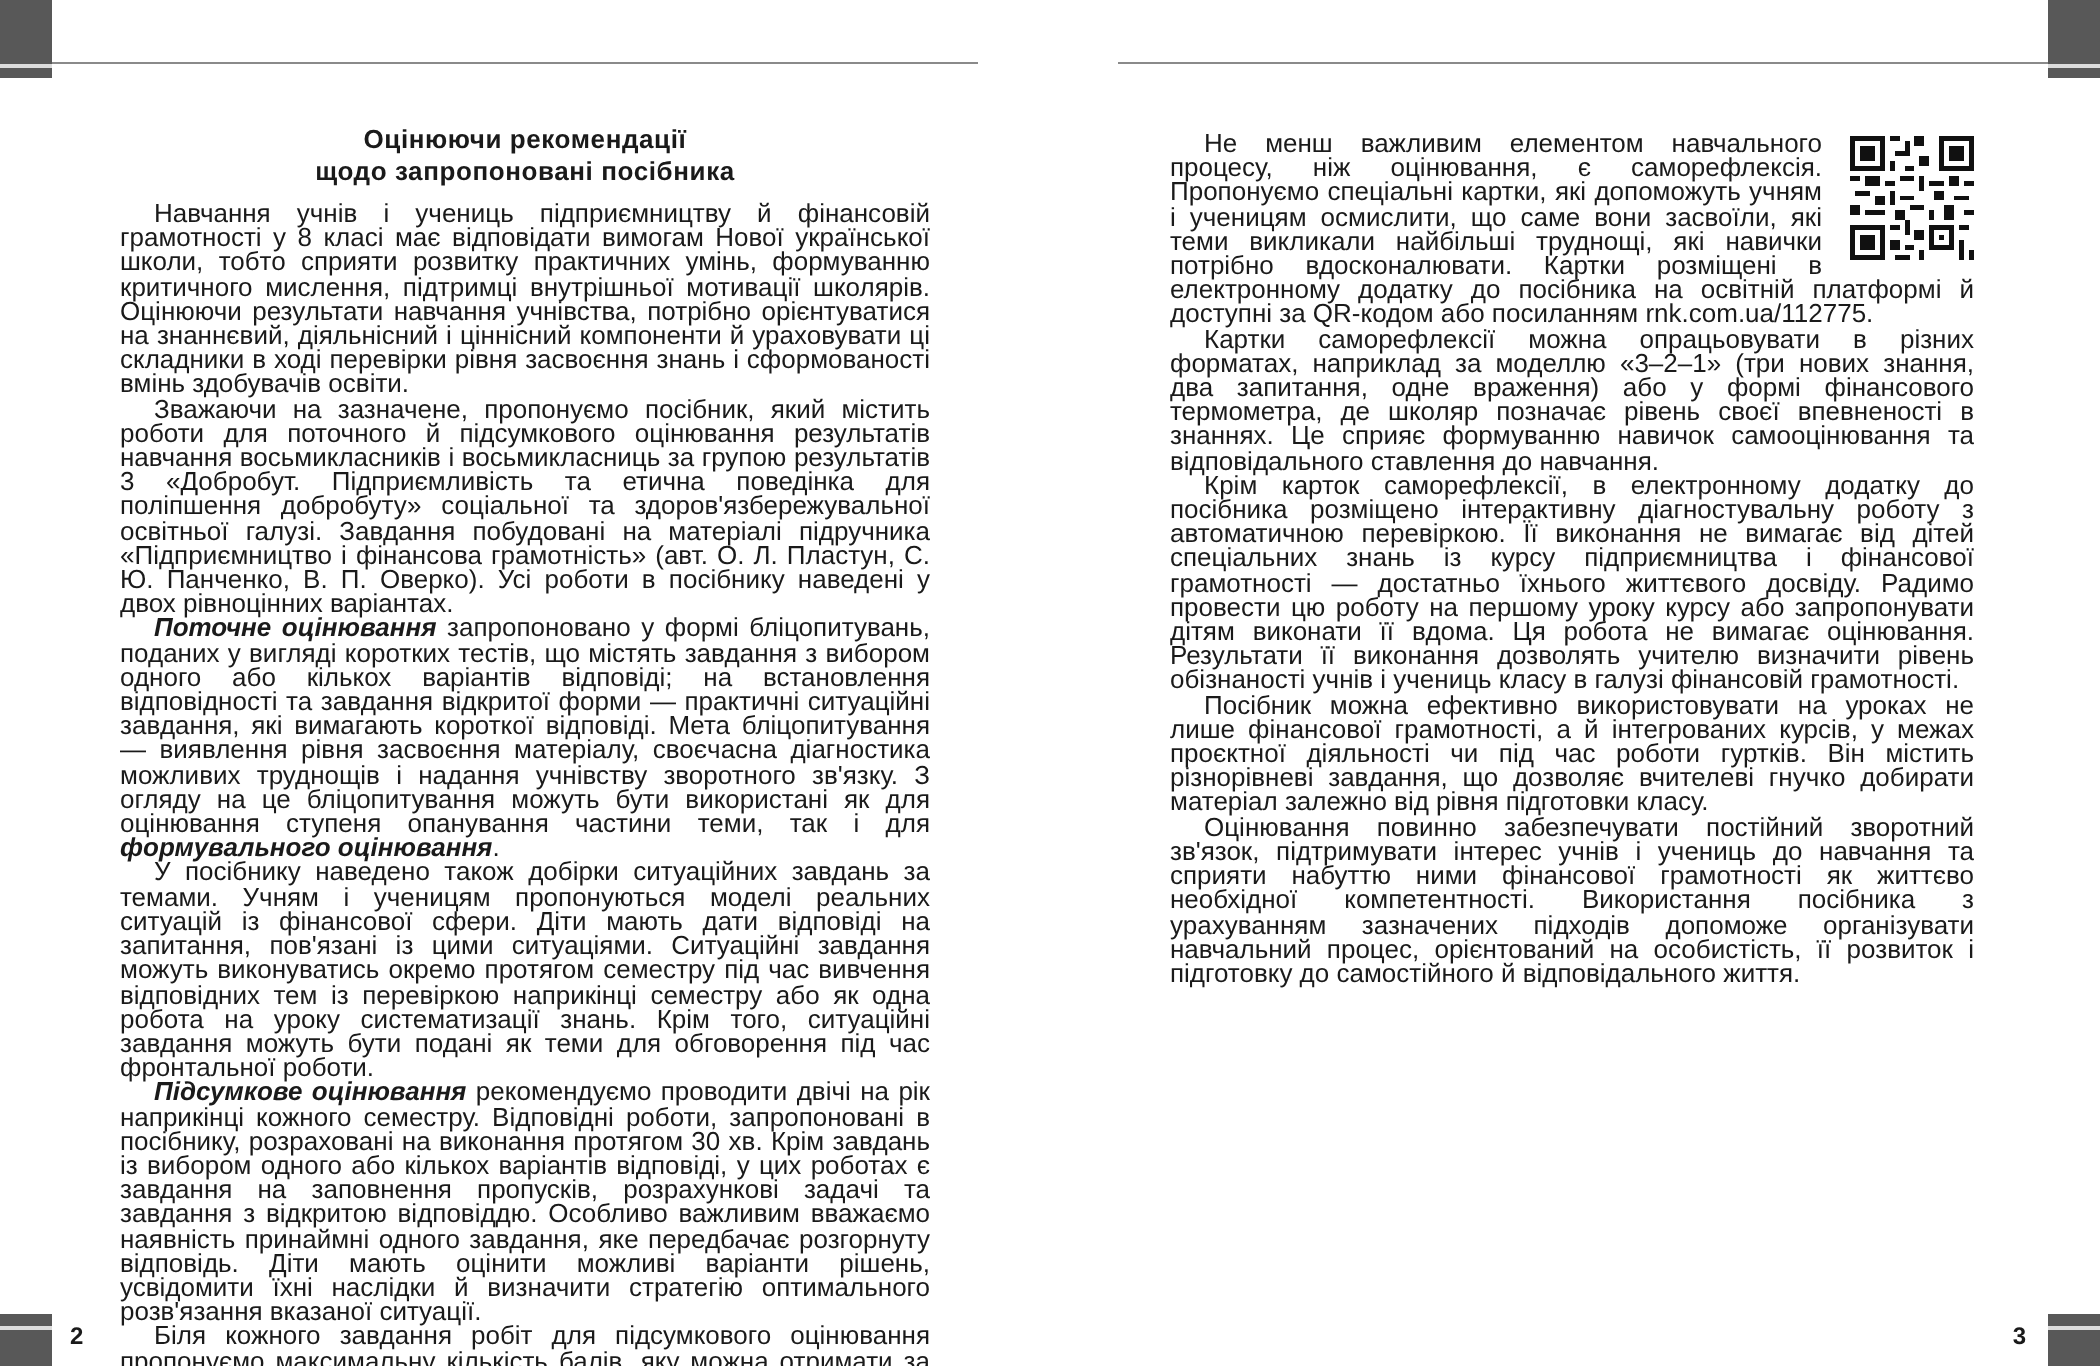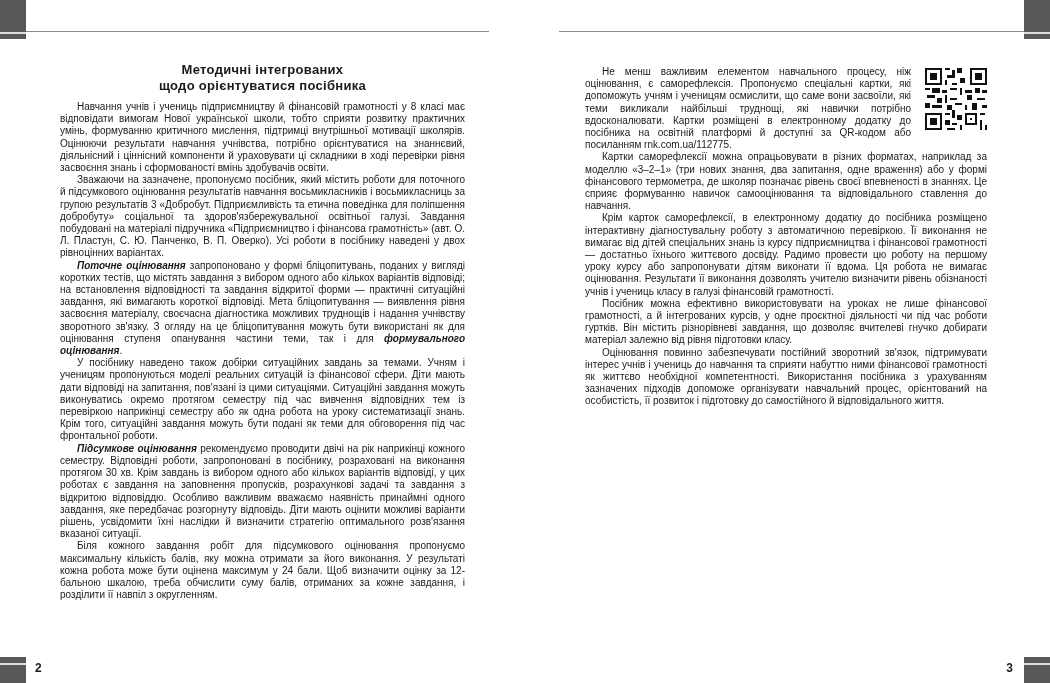--- a/index.html
+++ b/index.html
@@ -18,39 +18,39 @@
   .corner.br { right:0; bottom:0; height:26px; }
   .corner.br-stripe { right:0; bottom:18px; height:2px; background:#dcdcdc; width:26px; }
   .rule { position:absolute; top:31px; height:1px; background:#8a8a8a; }
   .page.left .rule { left:26px; right:36px; }
   .page.right .rule { left:34px; right:26px; }
   .pagenum { position:absolute; bottom:8px; font-weight:bold; font-size:12px; }
   .page.left .pagenum { left:35px; }
   .page.right .pagenum { right:37px; }
   .title { position:absolute; left:60px; width:405px; top:62px; text-align:center;
            font-weight:bold; font-size:13px; line-height:16px; letter-spacing:0.3px; }
-  .col { position:absolute; font-size:10px; line-height:12.2px; text-align:justify; }
+  .col { position:absolute; font-size:13px; line-height:12.2px; text-align:justify; }
   .page.left .col { left:60px; width:405px; top:101px; }
   .page.right .col { left:60px; width:402px; top:66px; }
   .col p { margin:0; text-indent:17px; hyphens:auto; }
   .col b { font-weight:bold;font-style:italic; }
   .qr-wrap { float:right; width:62px; height:62px; margin:2px 0 2px 14px; }
   .qr-wrap svg { width:62px; height:62px; display:block; }
 </style>
 </head>
 <body>
 
 <div class="page left">
   <div class="corner tl"></div>
   <div class="corner tl-stripe"></div>
   <div class="rule"></div>
 
   <div class="title">
-    <div>Методичні інтегрованих</div>
-    <div>щодо орієнтуватися посібника</div>
+    <div>Оцінюючи рекомендації</div>
+    <div>щодо запропоновані посібника</div>
   </div>
 
   <div class="col">
     <p>Навчання учнів і учениць підприємництву й фінансовій грамотності у 8 класі має відповідати вимогам Нової української школи, тобто сприяти розвитку практичних умінь, формуванню критичного мислення, підтримці внутрішньої мотивації школярів. Оцінюючи результати навчання учнівства, потрібно орієнтуватися на знаннєвий, діяльнісний і ціннісний компоненти й ураховувати ці складники в ході перевірки рівня засвоєння знань і сформованості вмінь здобувачів освіти.</p>
     <p>Зважаючи на зазначене, пропонуємо посібник, який містить роботи для поточного й підсумкового оцінювання результатів навчання восьмикласників і восьмикласниць за групою результатів 3 «Добробут. Підприємливість та етична поведінка для поліпшення добробуту» соціальної та здоров'язбережувальної освітньої галузі. Завдання побудовані на матеріалі підручника «Підприємництво і фінансова грамотність» (авт. О. Л. Пластун, С. Ю. Панченко, В. П. Оверко). Усі роботи в посібнику наведені у двох рівноцінних варіантах.</p>
     <p><b>Поточне оцінювання</b><span> запропоновано у формі бліцопитувань, поданих у вигляді коротких тестів, що містять завдання з вибором одного або кількох варіантів відповіді; на встановлення відповідності та завдання відкритої форми — практичні ситуаційні завдання, які вимагають короткої відповіді. Мета бліцопитування — виявлення рівня засвоєння матеріалу, своєчасна діагностика можливих труднощів і надання учнівству зворотного зв'язку. З огляду на це бліцопитування можуть бути використані як для оцінювання ступеня опанування частини теми, так і для </span><b>формувального оцінювання</b><span>.</span></p>
     <p>У посібнику наведено також добірки ситуаційних завдань за темами. Учням і ученицям пропонуються моделі реальних ситуацій із фінансової сфери. Діти мають дати відповіді на запитання, пов'язані із цими ситуаціями. Ситуаційні завдання можуть виконуватись окремо протягом семестру під час вивчення відповідних тем із перевіркою наприкінці семестру або як одна робота на уроку систематизації знань. Крім того, ситуаційні завдання можуть бути подані як теми для обговорення під час фронтальної роботи.</p>
     <p><b>Підсумкове оцінювання</b><span> рекомендуємо проводити двічі на рік наприкінці кожного семестру. Відповідні роботи, запропоновані в посібнику, розраховані на виконання протягом 30 хв. Крім завдань із вибором одного або кількох варіантів відповіді, у цих роботах є завдання на заповнення пропусків, розрахункові задачі та завдання з відкритою відповіддю. Особливо важливим вважаємо наявність принаймні одного завдання, яке передбачає розгорнуту відповідь. Діти мають оцінити можливі варіанти рішень, усвідомити їхні наслідки й визначити стратегію оптимального розв'язання вказаної ситуації.</span></p>
     <p>Біля кожного завдання робіт для підсумкового оцінювання пропонуємо максимальну кількість балів, яку можна отримати за його виконання. У результаті кожна робота може бути оцінена максимум у 24 бали. Щоб визначити оцінку за 12-бальною шкалою, треба обчислити суму балів, отриманих за кожне завдання, і розділити її навпіл з округленням.</p>
   </div>
@@ -119,20 +119,20 @@
             <rect x="9" y="24" width="3" height="1"></rect>
             <rect x="14" y="23" width="1" height="2"></rect>
             <rect x="22" y="21" width="1" height="4"></rect>
             <rect x="24" y="23" width="1" height="2"></rect>
         </g>
       </svg>
     </div>
     <p>Не менш важливим елементом навчального процесу, ніж оцінювання, є саморефлексія. Пропонуємо спеціальні картки, які допоможуть учням і ученицям осмислити, що саме вони засвоїли, які теми викликали найбільші труднощі, які навички потрібно вдосконалювати. Картки розміщені в електронному додатку до посібника на освітній платформі й доступні за QR-кодом або посиланням rnk.com.ua/112775.</p>
     <p>Картки саморефлексії можна опрацьовувати в різних форматах, наприклад за моделлю «3–2–1» (три нових знання, два запитання, одне враження) або у формі фінансового термометра, де школяр позначає рівень своєї впевненості в знаннях. Це сприяє формуванню навичок самооцінювання та відповідального ставлення до навчання.</p>
     <p>Крім карток саморефлексії, в електронному додатку до посібника розміщено інтерактивну діагностувальну роботу з автоматичною перевіркою. Її виконання не вимагає від дітей спеціальних знань із курсу підприємництва і фінансової грамотності — достатньо їхнього життєвого досвіду. Радимо провести цю роботу на першому уроку курсу або запропонувати дітям виконати її вдома. Ця робота не вимагає оцінювання. Результати її виконання дозволять учителю визначити рівень обізнаності учнів і учениць класу в галузі фінансовій грамотності.</p>
-    <p>Посібник можна ефективно використовувати на уроках не лише фінансової грамотності, а й інтегрованих курсів, у одне проєктної діяльності чи під час роботи гуртків. Він містить різнорівневі завдання, що дозволяє вчителеві гнучко добирати матеріал залежно від рівня підготовки класу.</p>
+    <p>Посібник можна ефективно використовувати на уроках не лише фінансової грамотності, а й інтегрованих курсів, у межах проєктної діяльності чи під час роботи гуртків. Він містить різнорівневі завдання, що дозволяє вчителеві гнучко добирати матеріал залежно від рівня підготовки класу.</p>
     <p>Оцінювання повинно забезпечувати постійний зворотний зв'язок, підтримувати інтерес учнів і учениць до навчання та сприяти набуттю ними фінансової грамотності як життєво необхідної компетентності. Використання посібника з урахуванням зазначених підходів допоможе організувати навчальний процес, орієнтований на особистість, її розвиток і підготовку до самостійного й відповідального життя.</p>
   </div>
 
   <div class="corner br"></div>
   <div class="corner br-stripe"></div>
   <div class="pagenum">3</div>
 </div>
 
 </body></html>

